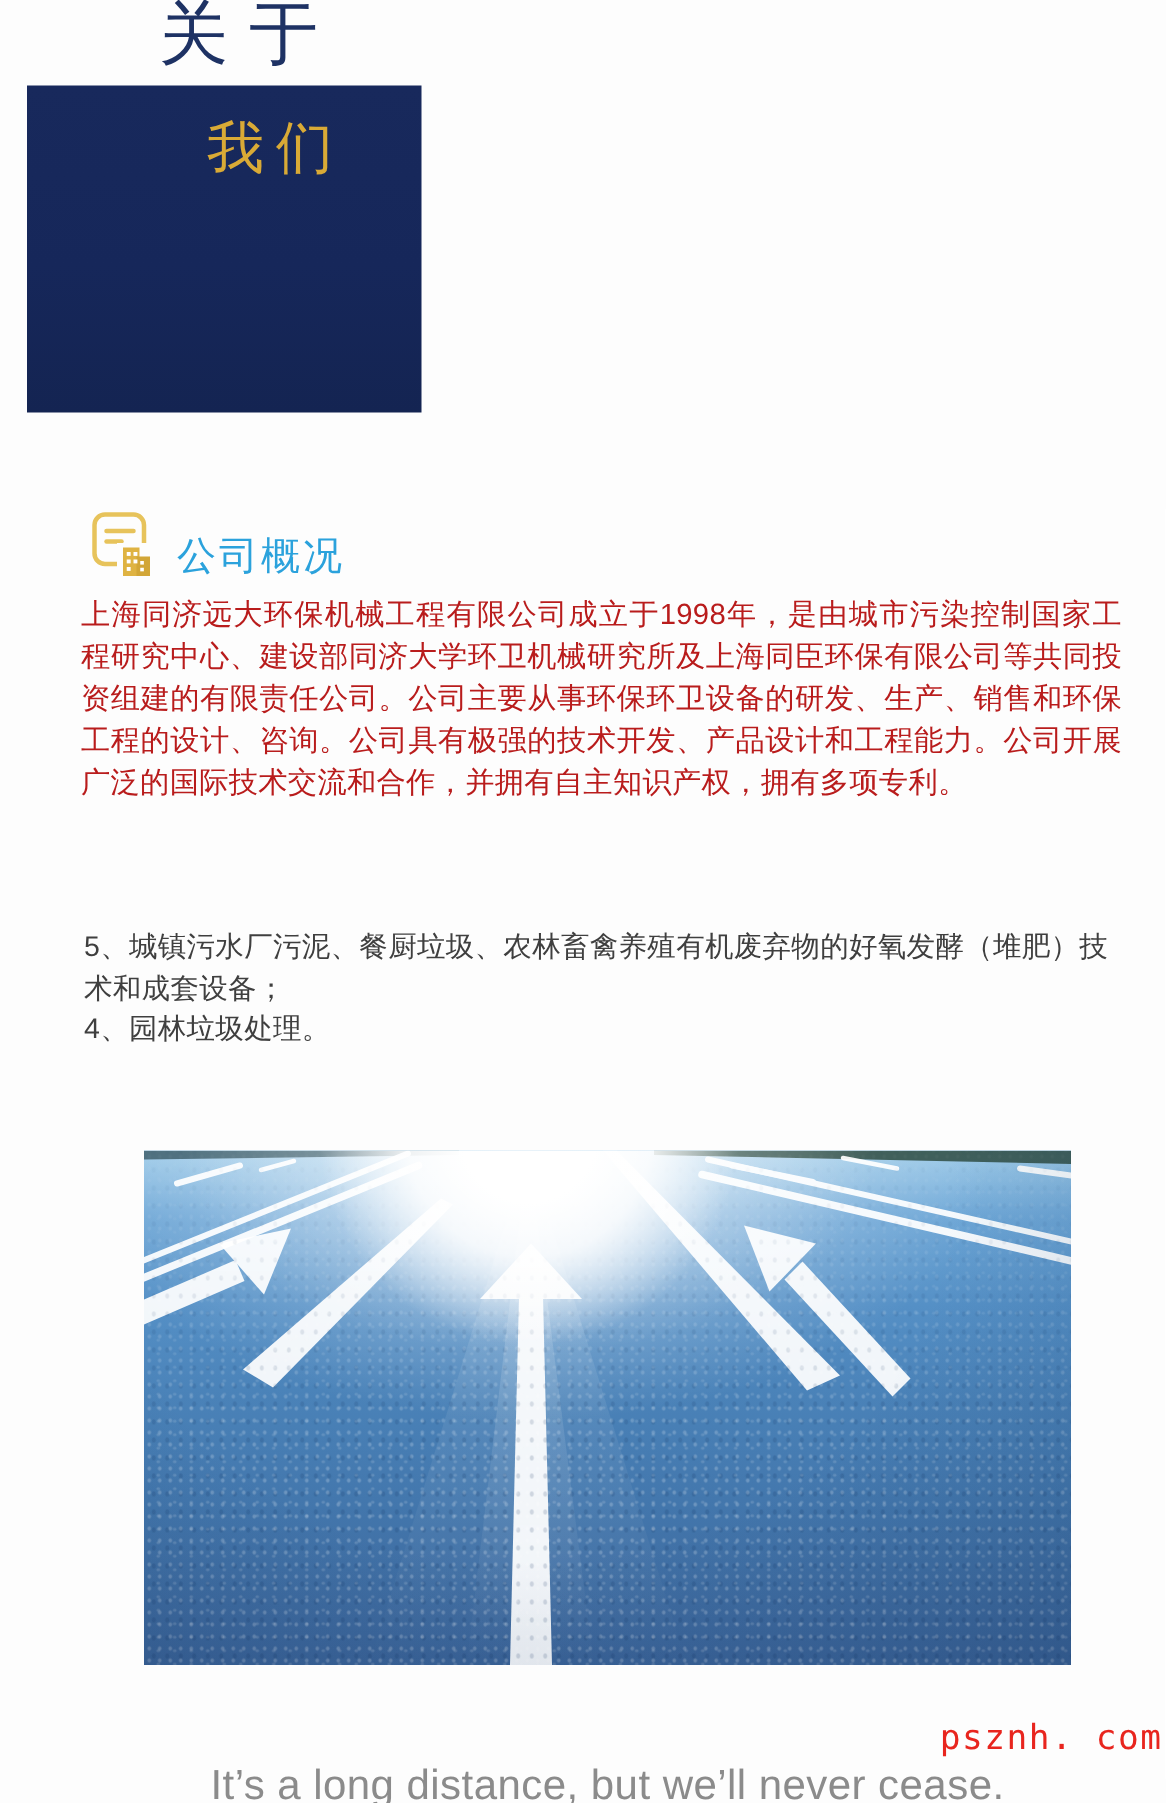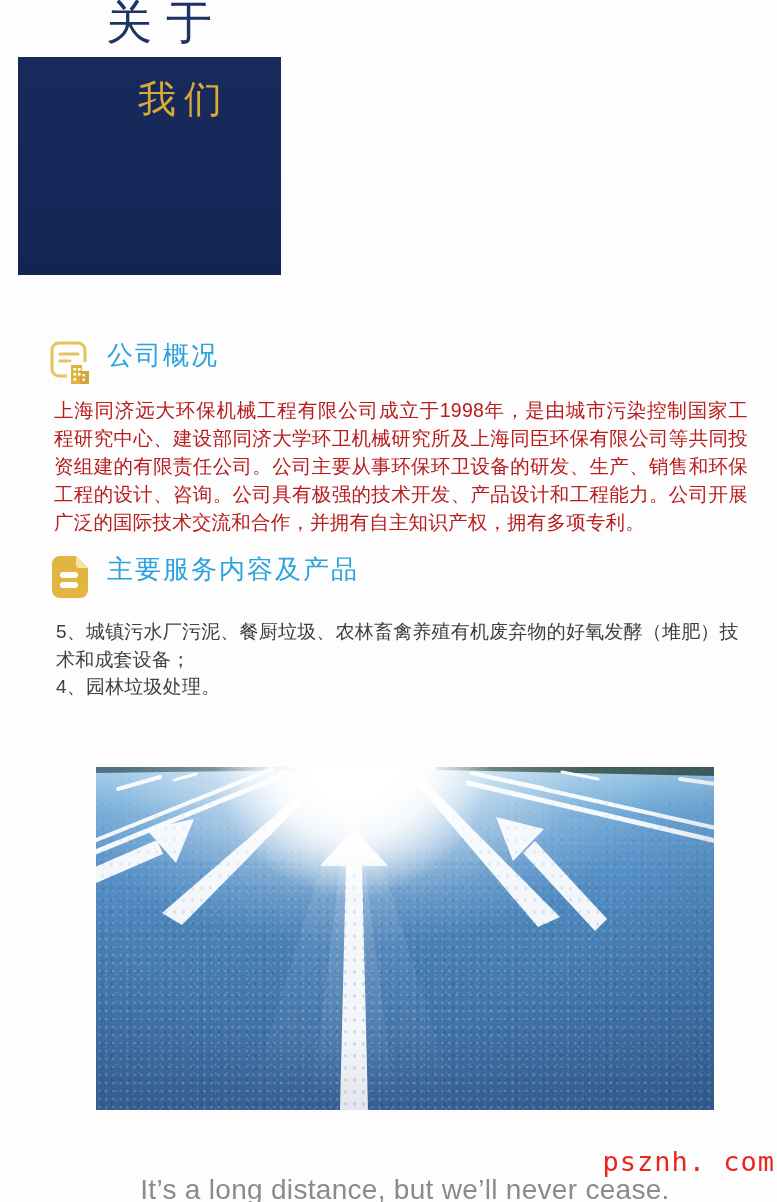--- a/index.html
+++ b/index.html
@@ -14,21 +14,21 @@
   }
   .navy-square{
     position:absolute;left:18px;top:57px;width:263px;height:218px;
     background:linear-gradient(180deg,#18295c 0%,#16275a 55%,#142452 100%);
   }
   .title-line2{
     position:absolute;left:120px;top:20px;
     font-size:38px;font-weight:400;letter-spacing:8px;color:#d9aa36;line-height:44px;
   }
   
-  .sec-head{position:absolute;left:49px;display:flex;align-items:flex-start;}
+  .sec-head{position:absolute;left:60px;display:flex;align-items:flex-end;}
   .sec-head.overview{top:338px;}
   .sec-head.services{top:552px;}
   .sec-icon{width:44px;height:50px;display:inline-block;}
   .sec-title{
     margin:0 0 0 14px;font-size:26px;font-weight:400;color:#2ba2dc;letter-spacing:2px;
   }
   
   .overview-body{
     position:absolute;left:54px;top:396px;width:694px;margin:0;
     font-size:19.5px;line-height:28px;color:#b91c1c;text-align:justify;letter-spacing:.2px;
@@ -67,21 +67,21 @@
     background:radial-gradient(ellipse at 41% 8%, rgba(0,0,0,0) 55%, rgba(12,40,80,.2) 100%);
   }
   
   .caption{
     position:absolute;left:96px;top:1174px;width:618px;margin:0;text-align:center;
     font-size:28px;color:#8b8b8b;letter-spacing:.3px;
   }
   .watermark{
     position:absolute;right:2px;top:1146px;
     font-family:"DejaVu Sans Mono","Liberation Mono",monospace;
-    font-size:27px;color:#e8251e;letter-spacing:1px;
+    font-size:23px;color:#e8251e;letter-spacing:1px;
   }
 </style>
 </head>
 <body>
 
 <div class="page">
 
   <h1 class="title-line1">关于</h1>
 
   <div class="navy-square">
@@ -104,31 +104,20 @@
         <rect x="24.5" y="40" width="2.6" height="2.6" fill="#fff"></rect>
           <rect x="33.5" y="36" width="2.4" height="2.4" fill="#fff"></rect>
         <rect x="33.5" y="40.5" width="2.4" height="2.4" fill="#fff"></rect>
       </svg>
     </span>
     <h2 class="sec-title">公司概况</h2>
   </div>
 
   <p class="overview-body">上海同济远大环保机械工程有限公司成立于1998年，是由城市污染控制国家工程研究中心、建设部同济大学环卫机械研究所及上海同臣环保有限公司等共同投资组建的有限责任公司。公司主要从事环保环卫设备的研发、生产、销售和环保工程的设计、咨询。公司具有极强的技术开发、产品设计和工程能力。公司开展广泛的国际技术交流和合作，并拥有自主知识产权，拥有多项专利。</p>
 
-  <div class="sec-head services">
-    <span class="sec-icon">
-      <svg viewBox="0 0 44 50" width="44" height="50">
-        <path d="M11,4 h16 l12,12 v22 a8,8 0 0 1 -8,8 h-20 a8,8 0 0 1 -8,-8 v-26 a8,8 0 0 1 8,-8 z" fill="#e2b440"></path>
-        <path d="M27,4 l12,12 h-9 a3,3 0 0 1 -3,-3 z" fill="#f6e3a4"></path>
-        <rect x="11" y="20" width="18" height="6" rx="3" fill="#fdfdfd"></rect>
-        <rect x="11" y="30" width="18" height="6" rx="3" fill="#fdfdfd"></rect>
-      </svg>
-    </span>
-    <h2 class="sec-title">主要服务内容及产品</h2>
-  </div>
 
   <ul class="service-list">
     <li>5、城镇污水厂污泥、餐厨垃圾、农林畜禽养殖有机废弃物的好氧发酵（堆肥）技术和成套设备；</li>
     <li>4、园林垃圾处理。</li>
   </ul>
 
   <figure class="photo" style="margin:0">
     <svg class="markings" viewBox="0 0 618 343" preserveAspectRatio="none">
       <defs>
         <linearGradient id="coneGrad" x1="0" y1="0" x2="0" y2="1">

